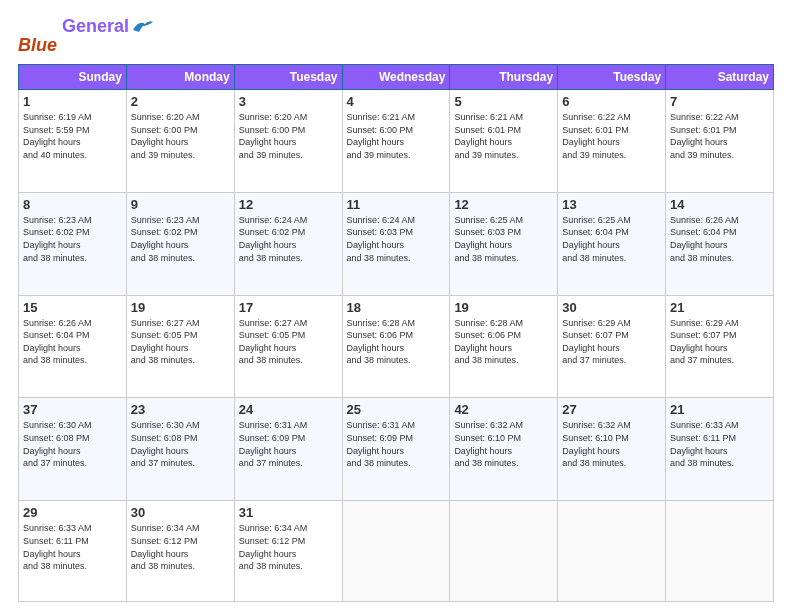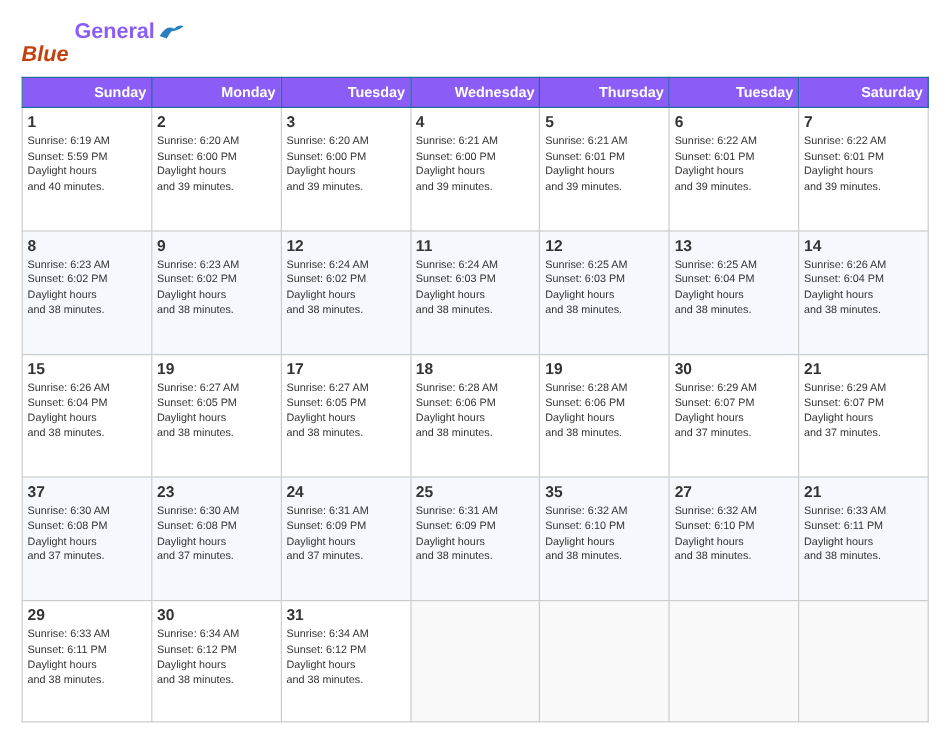--- a/index.html
+++ b/index.html
@@ -236,21 +236,21 @@
       </td>
           <td>
         <span class="day-num">24</span>
         <span class="cell-info">Sunrise: 6:31 AM<br>Sunset: 6:09 PM<br>Daylight hours<br>and 37 minutes.</span>
       </td>
           <td>
         <span class="day-num">25</span>
         <span class="cell-info">Sunrise: 6:31 AM<br>Sunset: 6:09 PM<br>Daylight hours<br>and 38 minutes.</span>
       </td>
           <td>
-        <span class="day-num">35</span>
+        <span class="day-num">42</span>
         <span class="cell-info">Sunrise: 6:32 AM<br>Sunset: 6:10 PM<br>Daylight hours<br>and 38 minutes.</span>
       </td>
           <td>
         <span class="day-num">27</span>
         <span class="cell-info">Sunrise: 6:32 AM<br>Sunset: 6:10 PM<br>Daylight hours<br>and 38 minutes.</span>
       </td>
           <td>
         <span class="day-num">21</span>
         <span class="cell-info">Sunrise: 6:33 AM<br>Sunset: 6:11 PM<br>Daylight hours<br>and 38 minutes.</span>
       </td>

